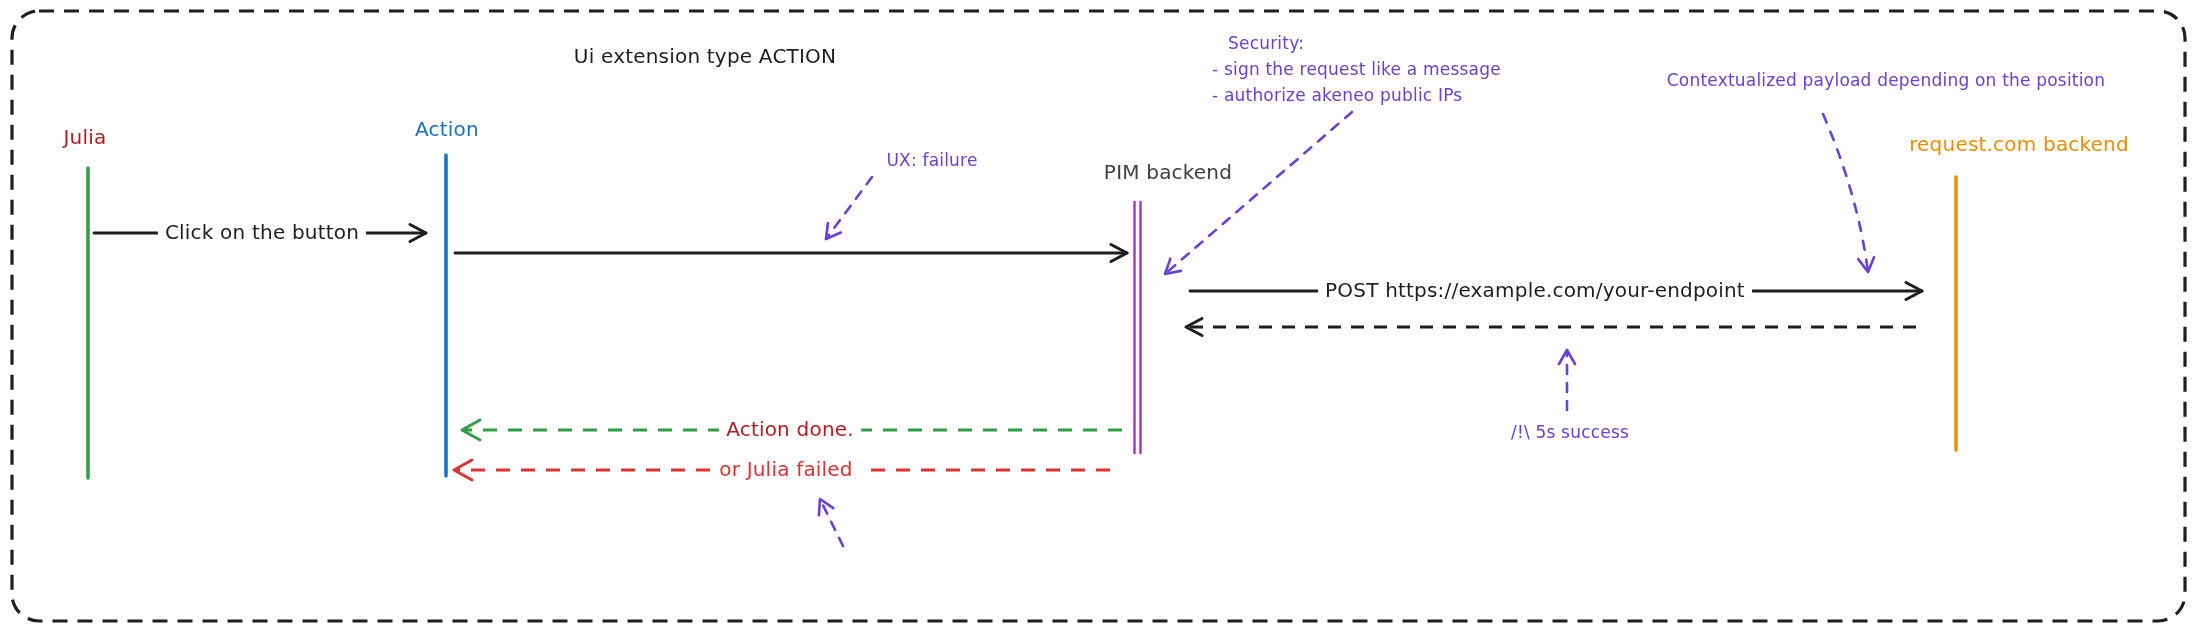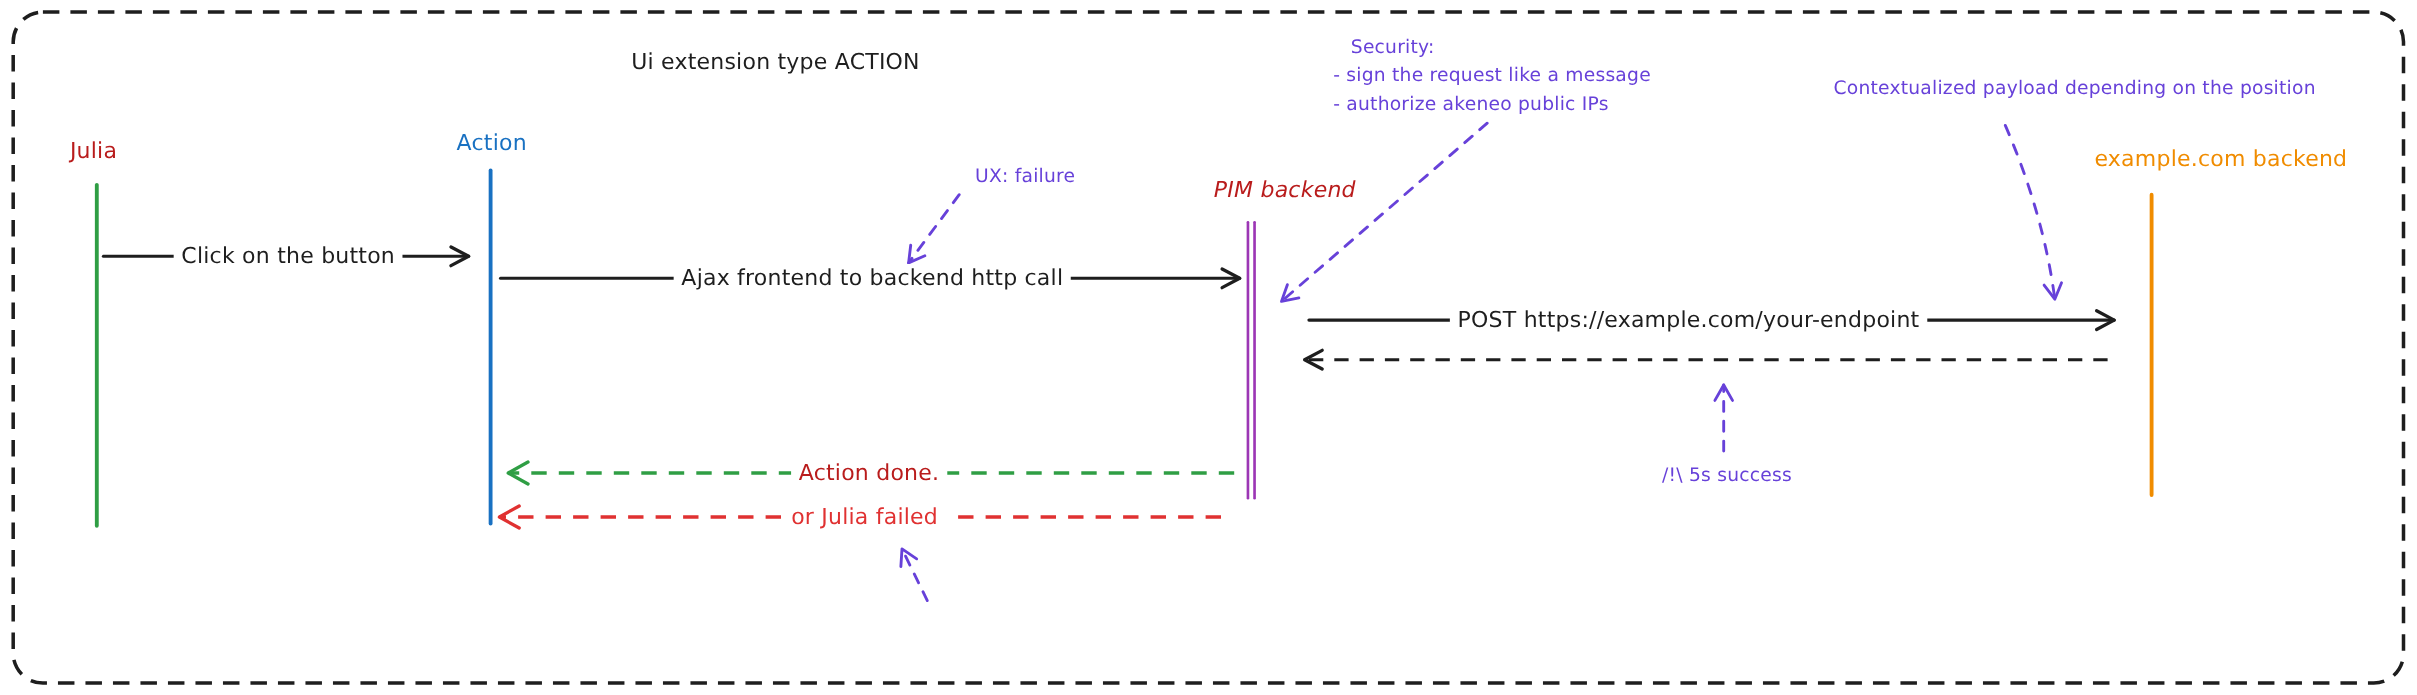--- a/index.html
+++ b/index.html
@@ -7,21 +7,21 @@
     position:relative;width:2197px;height:632px;background:#ffffff;overflow:hidden;
     font-family:"DejaVu Sans","Liberation Sans",sans-serif;color:#1e1e1e;
   }
   .strokes{position:absolute;left:0;top:0;width:2197px;height:632px;}
   .lbl{position:absolute;white-space:nowrap;line-height:1.25;letter-spacing:.2px;}
   .ctr{transform:translateX(-50%);text-align:center;}
   .onLine{background:#ffffff;padding:0 7px;}
   .ink{color:#1e1e1e;}
   .green{color:#b91c1c;}
   .blue{color:#1971c2;}
-  .violet{color:#b91c1c;font-style:italic;}
+  .violet{color:#404040;}
   .orange{color:#f08c00;}
   .anno{color:#6741d9;}
   .red{color:#e03131;}
   .fs20{font-size:20px;}
   .fs19{font-size:17px;}
   .security-block{line-height:26px;}
   .security-block .head{padding-left:16px;}
 </style>
 </head>
 <body>
@@ -96,24 +96,23 @@
     <g>
       <line x1="843" y1="546" x2="820" y2="499" stroke="#6741d9" stroke-width="2.6" stroke-linecap="round" stroke-dasharray="9 9" marker-end="url(#mk-anno)"></line>
     </g>
   </svg>
 
   <div class="lbl ctr ink fs20" style="left:705px;top:44px">Ui extension type ACTION</div>
 
   <div class="lbl ctr green fs20" style="left:85px;top:125px">Julia</div>
   <div class="lbl ctr blue fs20" style="left:447px;top:117px">Action</div>
   <div class="lbl ctr violet fs20" style="left:1168px;top:160px">PIM backend</div>
-  <div class="lbl ctr orange fs20" style="left:2019px;top:132px">example.com backend</div>
+  <div class="lbl ctr orange fs20" style="left:2019px;top:132px">request.com backend</div>
 
   <div class="lbl ctr onLine ink fs20" style="left:262px;top:220px">Click on the button</div>
-  <div class="lbl ctr onLine ink fs20" style="left:793px;top:240px">Ajax frontend to backend http call</div>
   <div class="lbl ctr onLine ink fs20" style="left:1535px;top:278px">POST https://example.com/your-endpoint</div>
   <div class="lbl ctr onLine green fs20" style="left:790px;top:417px">Action done.</div>
   <div class="lbl ctr onLine red fs20" style="left:786px;top:457px">or Julia failed</div>
 
   <div class="lbl ctr anno fs19" style="left:932px;top:150px">UX: failure</div>
 
   <div class="lbl anno fs19 security-block" style="left:1212px;top:30px">
     <div class="head">Security:</div>
     <div>- sign the request like a message</div>
     <div>- authorize akeneo public IPs</div>

